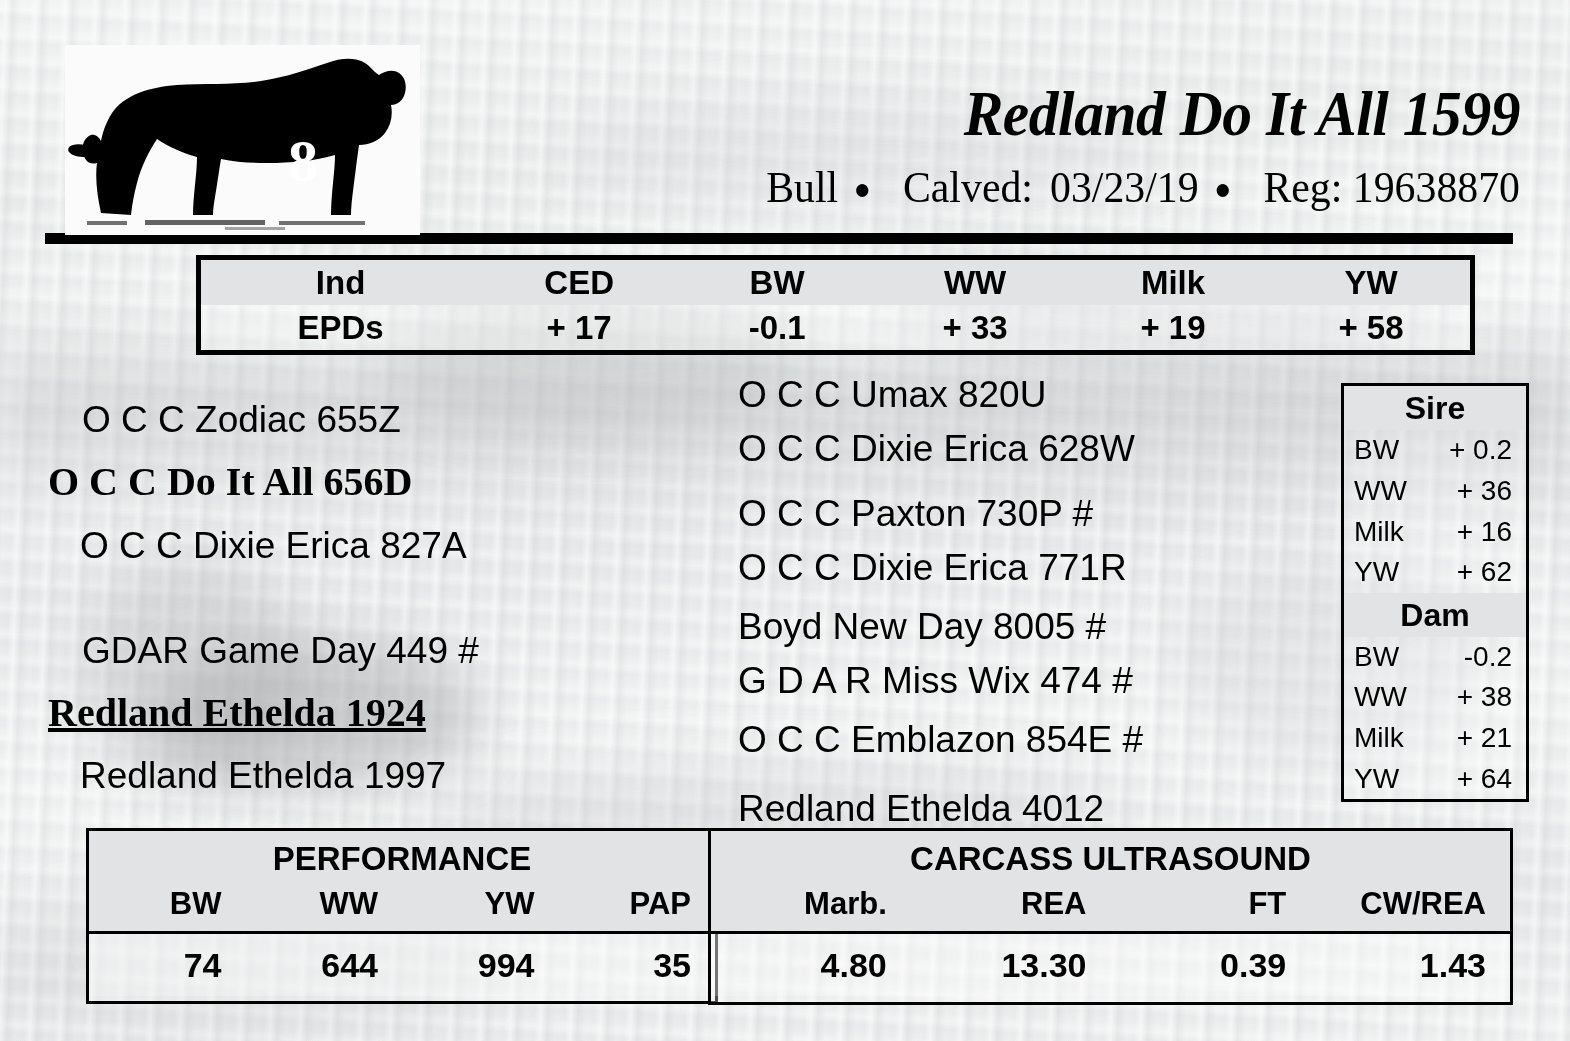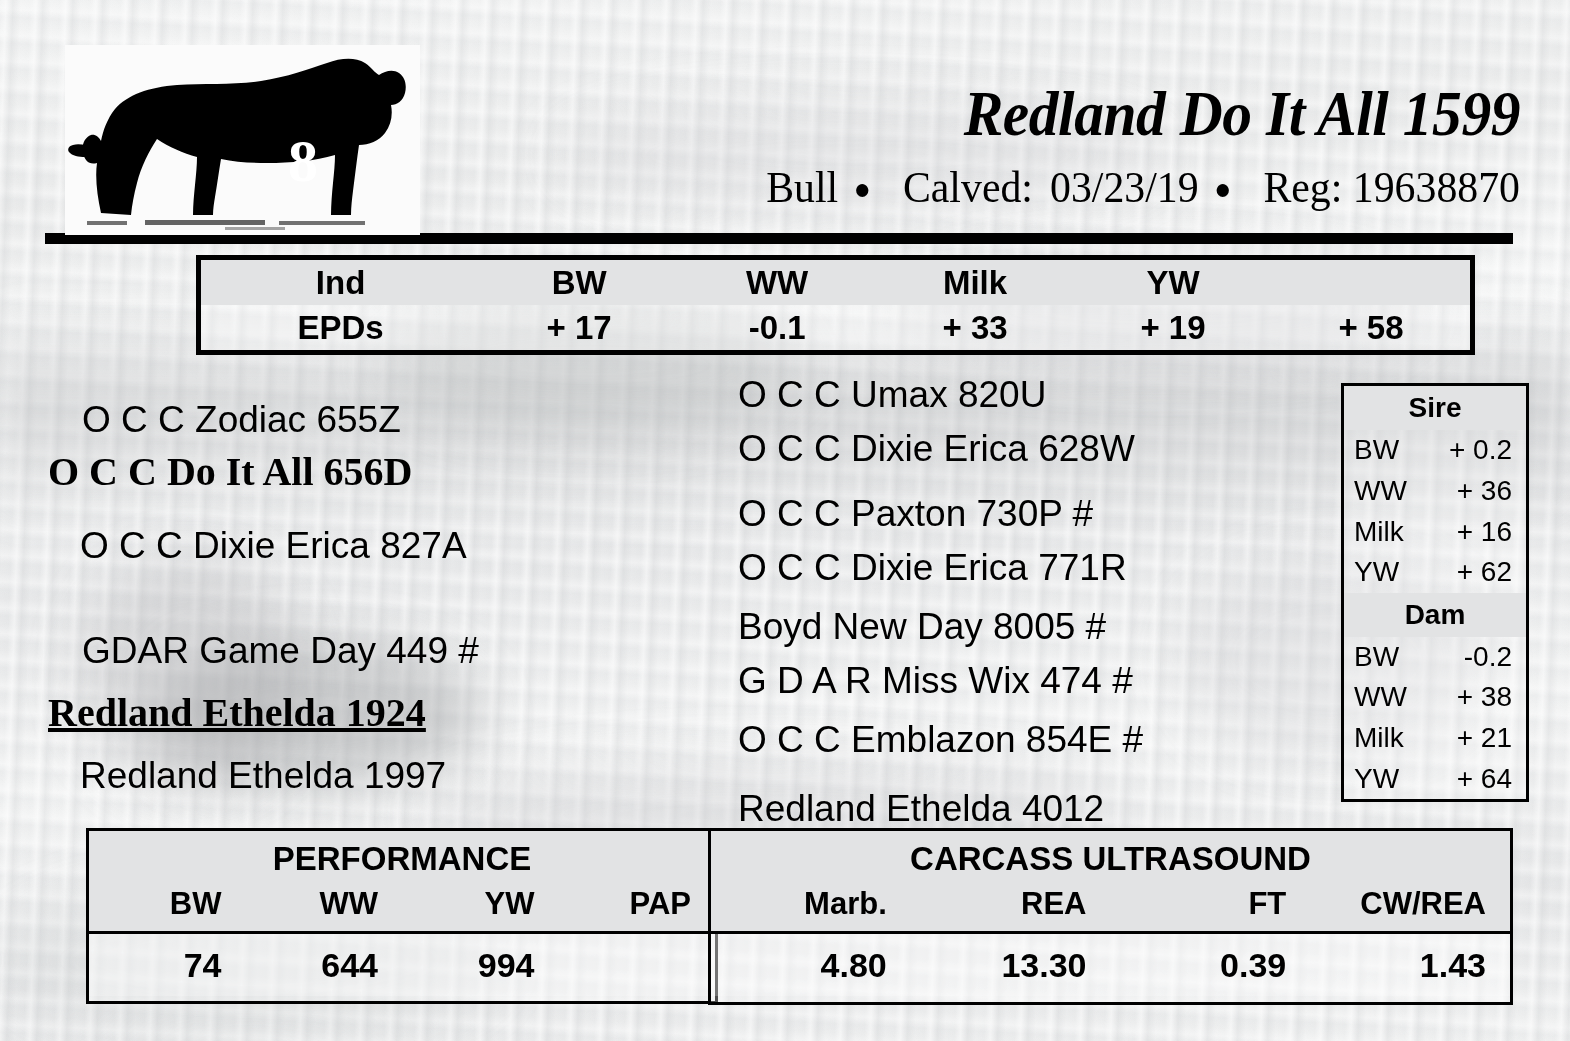--- a/index.html
+++ b/index.html
@@ -177,21 +177,21 @@
   }
   .ped.parent {
     font-family: "Liberation Serif", serif;
     font-weight: bold;
     font-size: 40px;
   }
   .ped.gp { font-family: "Liberation Sans", sans-serif; }
 
   
   .l1 { left: 82px;  top: 400px; }
-  .l2 { left: 48px;  top: 452px; text-align: right; }
+  .l2 { left: 48px;  top: 462px; text-align: right; }
   .l3 { left: 80px;  top: 526px; }
   .l4 { left: 82px;  top: 631px; }
   .l5 { left: 48px;  top: 693px; text-decoration: underline; }
   .l6 { left: 80px;  top: 756px; }
 
   
   .m1 { left: 738px; top: 375px; }
   .m2 { left: 738px; top: 429px; }
   .m3 { left: 738px; top: 494px; }
   .m4 { left: 738px; top: 548px; }
@@ -209,21 +209,21 @@
     height: 419px;
     border: 3px solid #000;
     box-sizing: border-box;
     background: rgba(255,255,255,0.22);
     display: flex;
     flex-direction: column;
   }
   .sd-head {
     background: #e2e3e4;
     text-align: center;
-    font-size: 28px;
+    font-size: 32px;
     font-weight: bold;
     line-height: 44px;
     height: 44px;
   }
   .sd-row {
     display: flex;
     justify-content: space-between;
     align-items: center;
     font-size: 28px;
     height: 41px;
@@ -353,20 +353,21 @@
 
   <div class="title">Redland Do It All 1599</div>
 
   <div class="subtitle">
     <span>Bull</span><span class="sep">●</span><span class="gap"></span><span>Calved:</span><span class="gap"></span><span>03/23/19</span><span class="sep">●</span><span class="gap"></span><span>Reg: 19638870</span>
   </div>
 
   <div class="epd-box">
     <div class="epd-row head">
       <div class="epd-cell label">Ind</div>
+      <div class="epd-cell val">CED</div>
       <div class="epd-cell val">BW</div>
       <div class="epd-cell val">WW</div>
       <div class="epd-cell val">Milk</div>
       <div class="epd-cell val">YW</div>
     </div>
     <div class="epd-row vals">
       <div class="epd-cell label">EPDs</div>
       <div class="epd-cell val">+ 17</div>
       <div class="epd-cell val">-0.1</div>
       <div class="epd-cell val">+ 33</div>
@@ -433,20 +434,21 @@
     <div class="hrow">
       <div class="c">BW</div>
       <div class="c">WW</div>
       <div class="c">YW</div>
       <div class="c">PAP</div>
     </div>
     <div class="vrow">
       <div class="c">74</div>
       <div class="c">644</div>
       <div class="c">994</div>
+      <div class="c">35</div>
     </div>
   </div>
 
   <div class="btable" id="carc-table">
     <div class="caption">CARCASS ULTRASOUND</div>
     <div class="hrow">
       <div class="c">Marb.</div>
       <div class="c">REA</div>
       <div class="c">FT</div>
       <div class="c">CW/REA</div>

